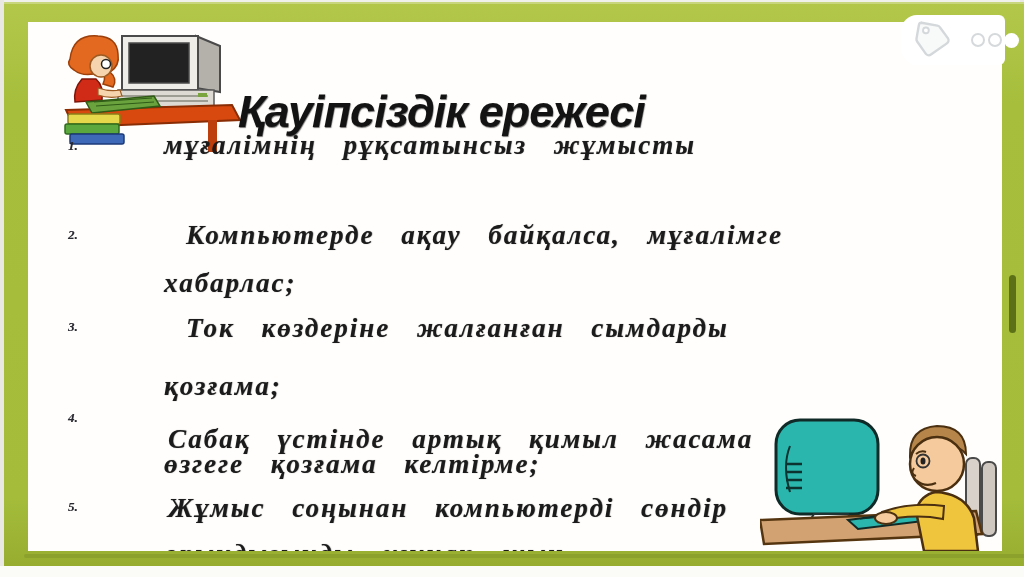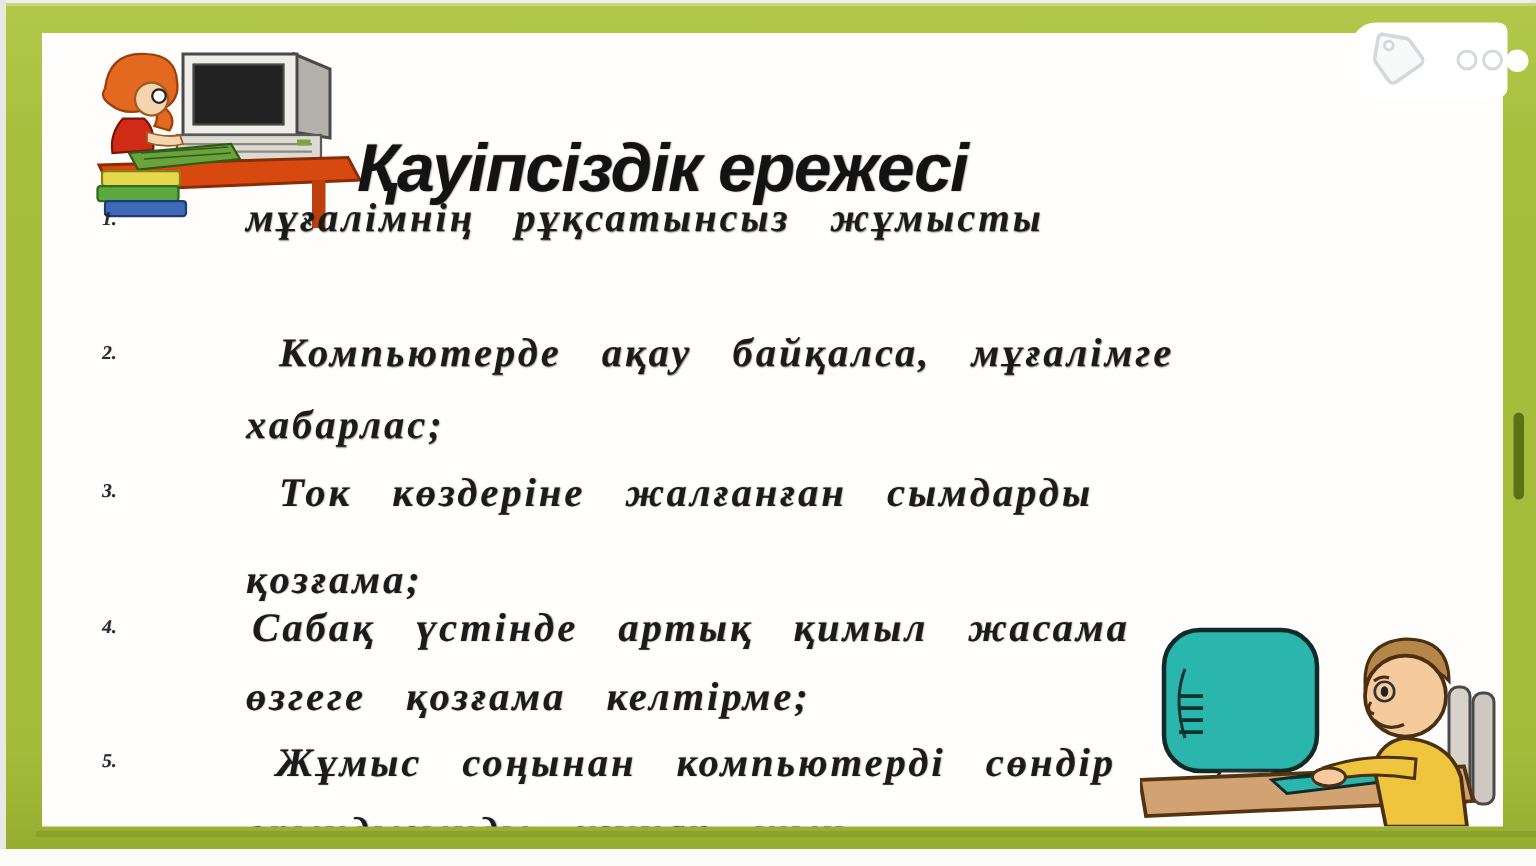--- a/index.html
+++ b/index.html
@@ -43,22 +43,22 @@
     text-shadow:0.4px 0.4px 0.9px rgba(0,0,0,.5);
     margin-left:36px;
   }
   .num{
     position:absolute;left:40px;font-size:13px;font-style:italic;font-weight:bold;
     color:#2a2a33;text-shadow:0.3px 0.3px .6px rgba(0,0,0,.4);
   }
   .i0a{left:100px;top:108px;} .i0b{left:100px;top:152px;}
   .i1a{left:122px;top:198px;} .i1b{left:100px;top:246px;}
   .i2a{left:122px;top:291px;} .i2b{left:100px;top:349px;}
-  .i3a{left:104px;top:381px;font-style:italic;} .i3b{left:100px;top:427px;}
-  .i4a{left:120px;top:471px;} .i4b{left:100px;top:517px;}
+  .i3a{left:104px;top:402px;font-style:italic;} .i3b{left:100px;top:427px;}
+  .i4a{left:104px;top:471px;} .i4b{left:100px;top:517px;}
   .n0{top:116px;} .n1{top:205px;} .n2{top:297px;} .n3{top:388px;} .n4{top:477px;}
 
   .clip{position:absolute;}
   .clip-teacher{left:32px;top:4px;width:184px;height:126px;}
   .clip-boy{left:732px;top:394px;width:242px;height:135px;}
 
   .viewer-card{
     position:absolute;left:901px;top:15px;width:104px;height:50px;
     background:#ffffff;border-radius:16px 6px 6px 16px;z-index:5;
   }

